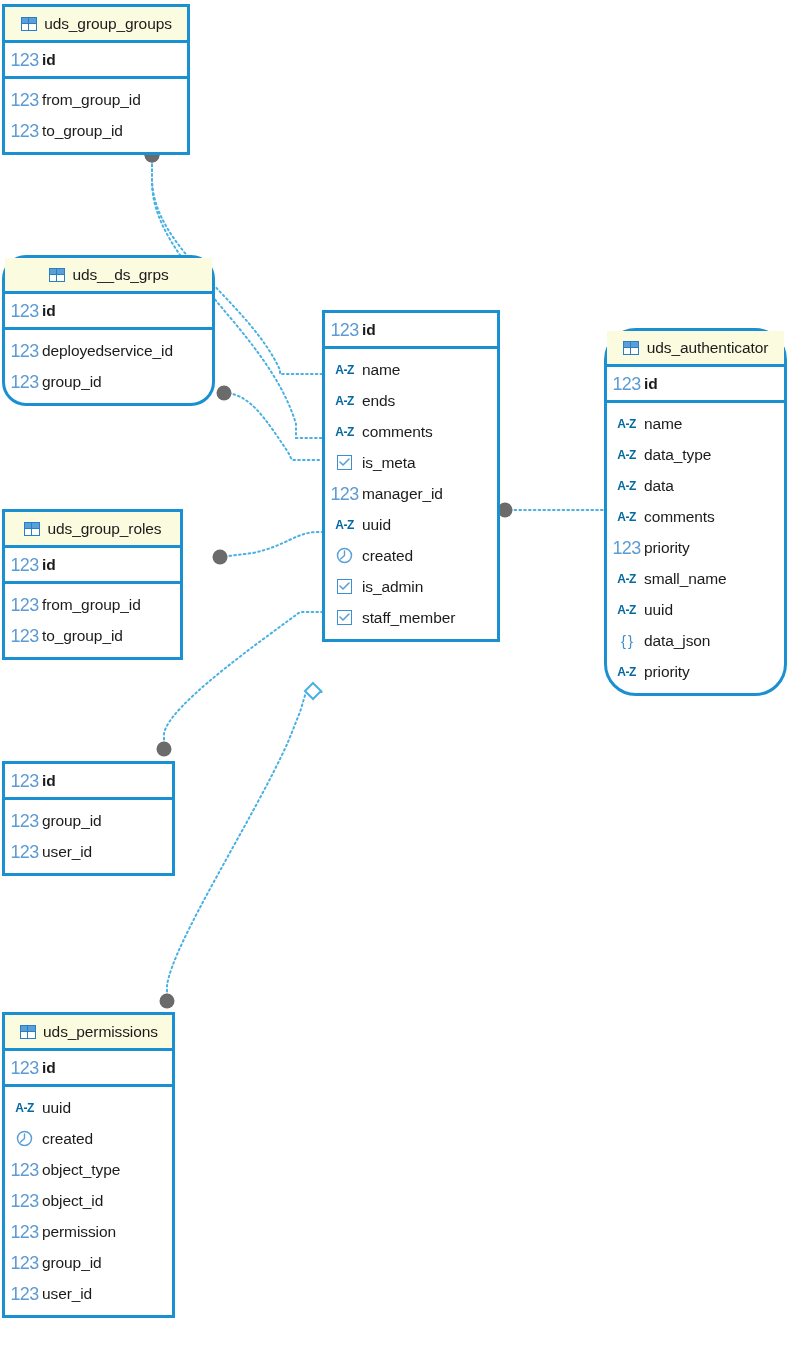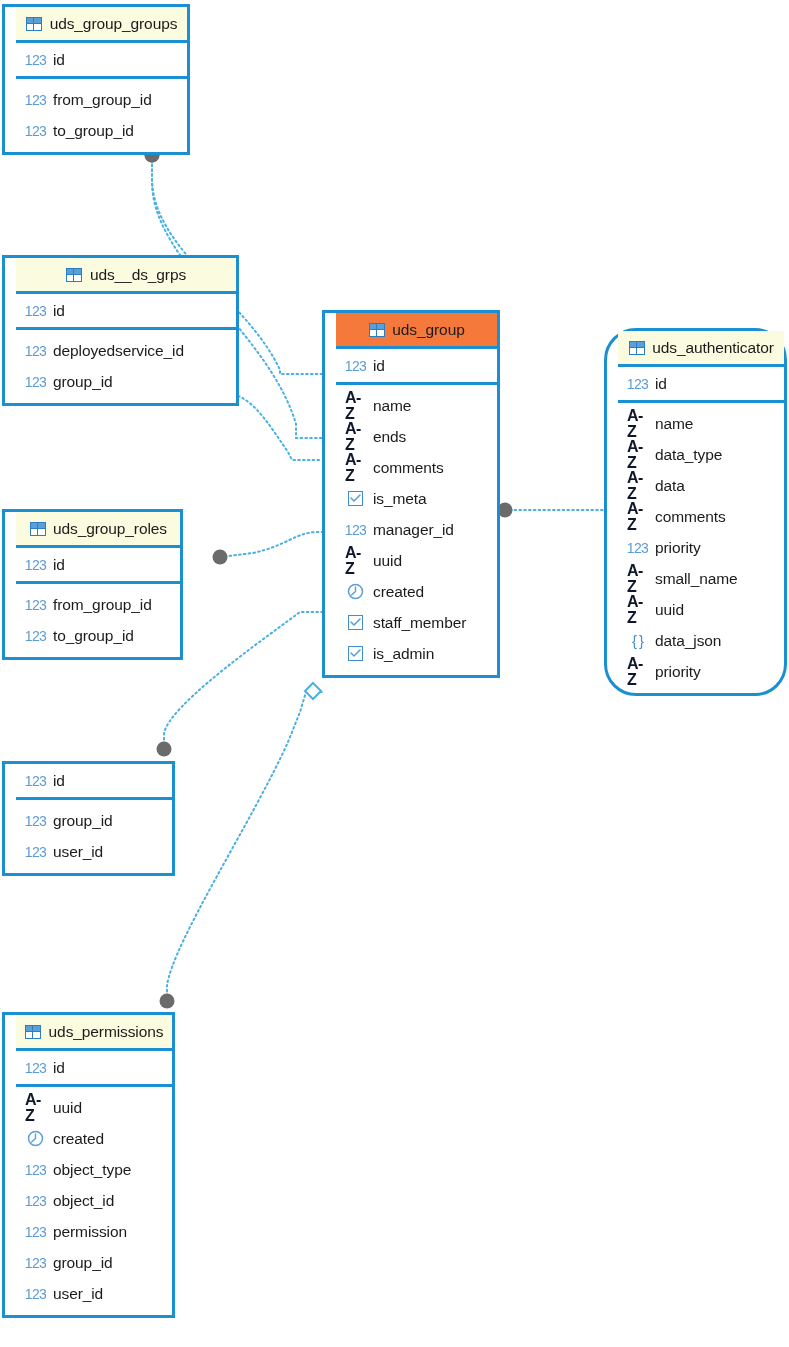--- a/index.html
+++ b/index.html
@@ -24,21 +24,20 @@
     width: 789px;
     height: 1347px;
     pointer-events: none;
   }
   .entity {
     position: absolute;
     box-sizing: border-box;
     border: 3px solid #1a8fd1;
     background: #ffffff;
     z-index: 5;
-    padding-left: 11px;
   }
   .ent-header {
     display: flex;
     align-items: center;
     justify-content: center;
     gap: 7px;
     background: #fbfbe0;
     border-bottom: 3px solid #1a8fd1;
     height: 36px;
     padding: 0 8px;
@@ -73,45 +72,45 @@
     padding: 0 9px;
     box-sizing: border-box;
   }
   .col-name {
     font-size: 15.5px;
     color: #1b1b1b;
     white-space: nowrap;
     letter-spacing: -0.1px;
   }
   .col-name.pk {
-    font-weight: normal;
+    font-weight: bold;
   }
   .ic {
     display: inline-flex;
     align-items: center;
     justify-content: center;
     flex: 0 0 auto;
     width: 18px;
     height: 18px;
   }
   .ic-text {
     font-size: 12.5px;
     color: #5d9bd5;
     font-family: "Liberation Sans", sans-serif;
     line-height: 1;
     letter-spacing: -0.4px;
   }
   .ic-az {
-    font-size: 16px;
+    font-size: 12px;
     font-weight: bold;
-    color: #0f172a;
+    color: #0369a1;
     letter-spacing: -0.5px;
   }
   .ic-num {
-    font-size: 14px;
+    font-size: 18px;
     color: #5d9bd5;
     letter-spacing: -0.6px;
   }
   .ic-json {
     font-size: 15px;
     color: #3f8fd0;
     letter-spacing: -1px;
   }
   .grid-ic {
     width: 16px;
@@ -209,21 +208,21 @@
             <span class="col-name">from_group_id</span>
           </div>
           <div class="col">
             <span class="ic" style="width: 21px;">
               <span class="ic-text ic-num">123</span>
             </span>
             <span class="col-name">to_group_id</span>
           </div>
         </div>
       </div>
-      <div class="entity" style="left: 2px; top: 255px; width: 237px;">
+      <div class="entity" style="left: 2px; top: 255px; width: 213px; border-radius: 24px;">
         <div class="ent-header">
           <span class="ic" style="width: 17px;">
             <span class="grid-ic">
               <i></i>
               <i></i>
               <i></i>
               <i></i>
             </span>
           </span>
           <span class="ent-title">uds__ds_grps</span>
@@ -366,31 +365,20 @@
           </div>
           <div class="col">
             <span class="ic" style="width: 21px;">
               <span class="ic-text ic-num">123</span>
             </span>
             <span class="col-name">user_id</span>
           </div>
         </div>
       </div>
       <div class="entity" style="left: 322px; top: 310px; width: 178px;">
-        <div class="ent-header accent">
-          <span class="ic" style="width: 17px;">
-            <span class="grid-ic">
-              <i></i>
-              <i></i>
-              <i></i>
-              <i></i>
-            </span>
-          </span>
-          <span class="ent-title">uds_group</span>
-        </div>
         <div class="ent-pk">
           <span class="ic" style="width: 21px;">
             <span class="ic-text ic-num">123</span>
           </span>
           <span class="col-name pk">id</span>
         </div>
         <div class="ent-cols">
           <div class="col">
             <span class="ic" style="width: 21px;">
               <span class="ic-text ic-az">A-Z</span>
@@ -443,31 +431,31 @@
             <span class="col-name">created</span>
           </div>
           <div class="col">
             <span class="ic" style="width: 21px;">
               <span class="chk-ic">
                 <svg width="11" height="9" viewBox="0 0 11 9">
                   <path d="M1 4 L4 7 L10 1" fill="none" stroke="#5a9fd8" stroke-width="1.6" stroke-linecap="round" stroke-linejoin="round"></path>
                 </svg>
               </span>
             </span>
-            <span class="col-name">staff_member</span>
+            <span class="col-name">is_admin</span>
           </div>
           <div class="col">
             <span class="ic" style="width: 21px;">
               <span class="chk-ic">
                 <svg width="11" height="9" viewBox="0 0 11 9">
                   <path d="M1 4 L4 7 L10 1" fill="none" stroke="#5a9fd8" stroke-width="1.6" stroke-linecap="round" stroke-linejoin="round"></path>
                 </svg>
               </span>
             </span>
-            <span class="col-name">is_admin</span>
+            <span class="col-name">staff_member</span>
           </div>
         </div>
       </div>
       <div class="entity" style="left: 604px; top: 328px; width: 183px; border-radius: 32px;">
         <div class="ent-header">
           <span class="ic" style="width: 17px;">
             <span class="grid-ic">
               <i></i>
               <i></i>
               <i></i>

